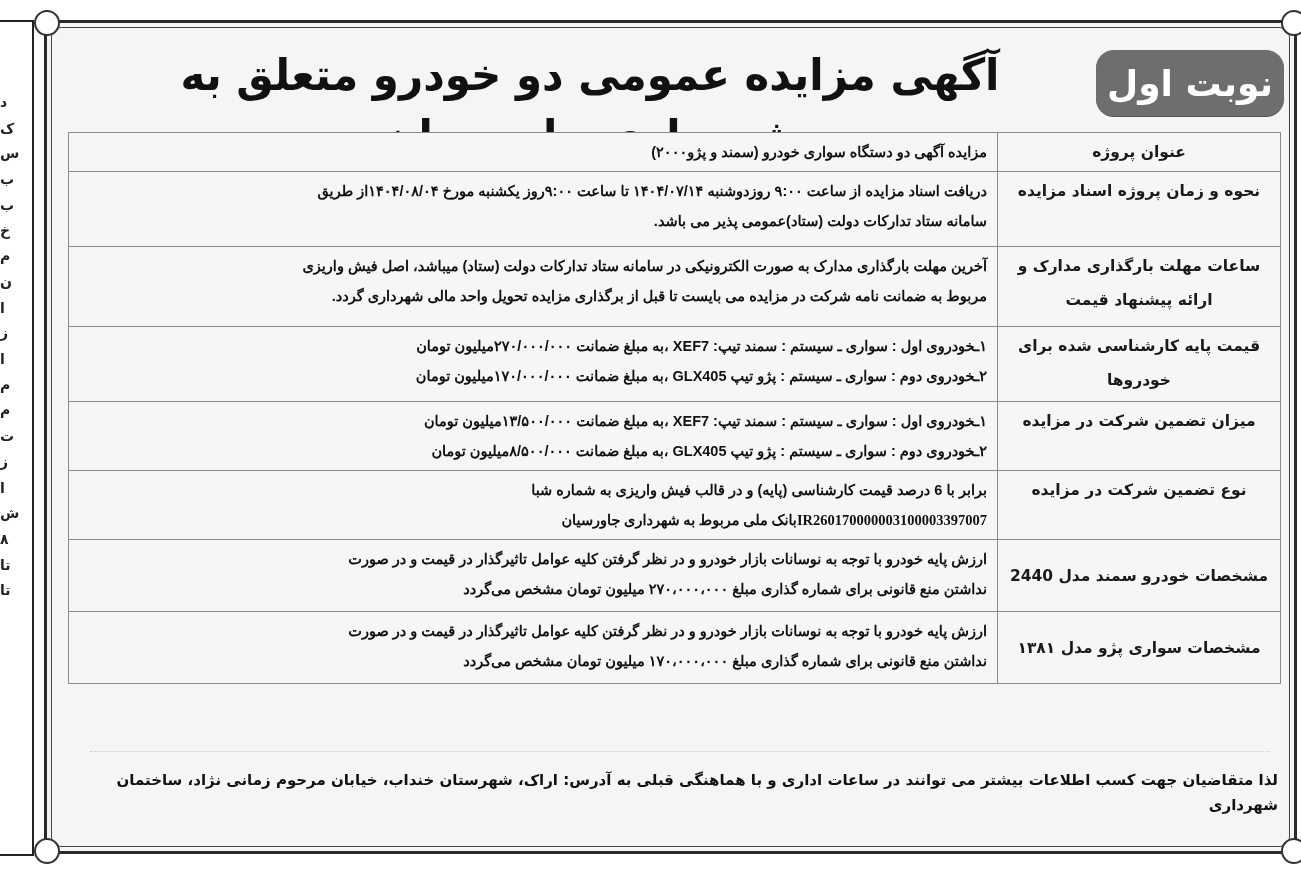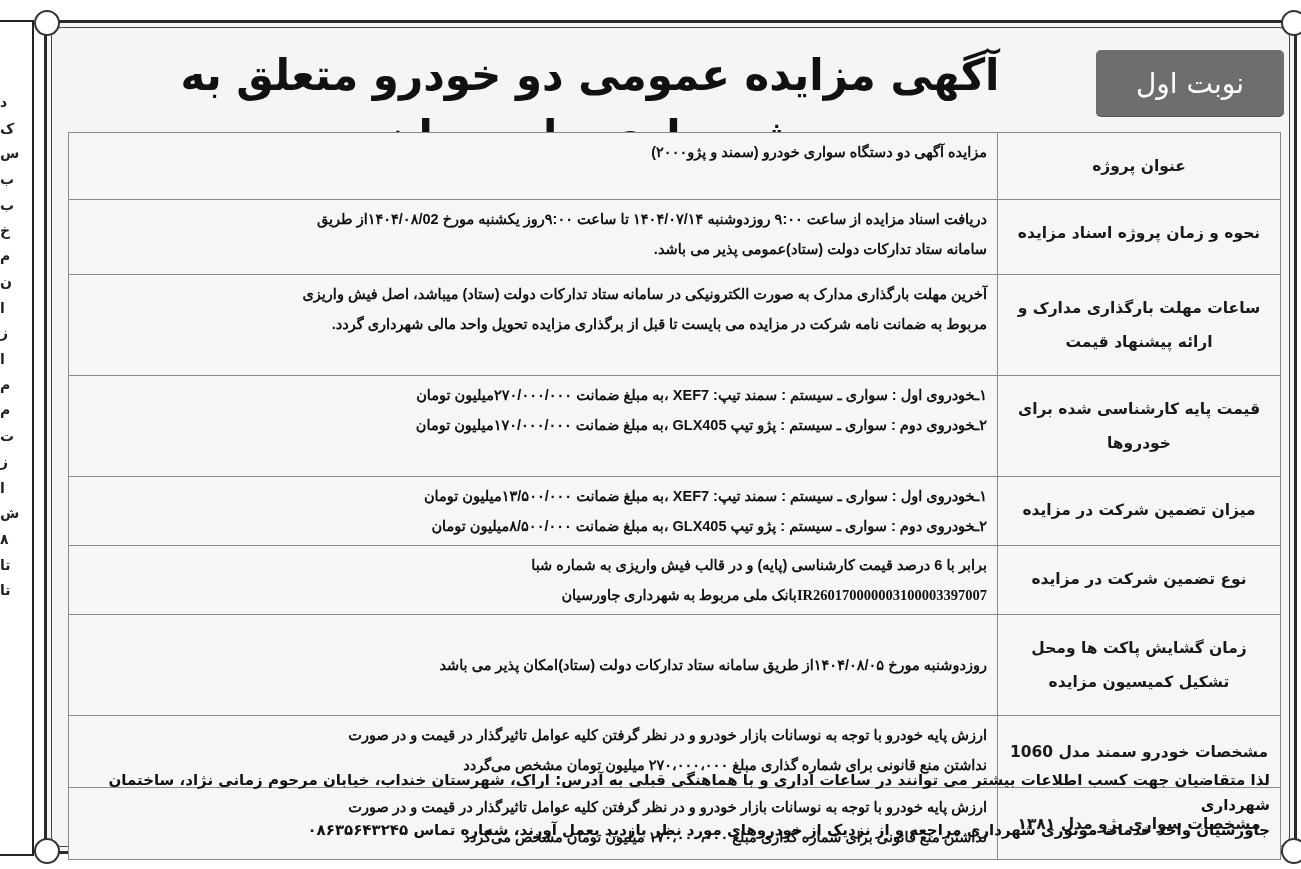--- a/index.html
+++ b/index.html
@@ -30,52 +30,52 @@
   .c-tl { left:-13px; top:-13px; } .c-tr { right:-13px; top:-13px; }
   .c-bl { left:-13px; bottom:-13px; } .c-br { right:-13px; bottom:-13px; }
 
   .title {
     position:absolute; left:120px; top:48px; width:940px; text-align:center; direction:rtl;
     font-size:42px; font-weight:bold; letter-spacing:-1px; color:#111; line-height:58px;
     font-family:"DejaVu Sans", sans-serif; transform:scaleY(1.05);
   }
   .round-badge {
     position:absolute; left:1096px; top:50px; width:188px; height:66px;
-    background:#6e6e6e; border-radius:5px; color:#fff; direction:rtl;
-    font-size:28px; font-weight:normal; display:flex; align-items:center; justify-content:center;
+    background:#6e6e6e; border-radius:18px; color:#fff; direction:rtl;
+    font-size:36px; font-weight:bold; display:flex; align-items:center; justify-content:center;
     box-shadow: 0 1px 0 #555;
   }
 
   table.info {
     position:absolute; left:68px; top:132px; width:1213px; border-collapse:collapse;
     direction:rtl; background:#f6f6f6;
   }
   table.info td { border:1px solid #8a8a8a; vertical-align:top; }
   td.label {
     width:270px; text-align:center; font-size:15.5px; font-weight:bold; color:#1a1a1a;
-    line-height:34px; padding:16px 6px;
+    line-height:34px; padding:2px 6px;
   }
   td.value {
     text-align:right; font-size:14.5px; font-weight:bold; color:#111; line-height:30px;
     padding:4px 10px 4px 8px; font-family:"Liberation Sans", sans-serif;
   }
   td.value .line { display:block; }
   td.value.middle { vertical-align:middle; }
   .lat { font-family:Liberation Serif, serif; font-weight:bold; }
 
   .watermark {
     position:absolute; left:300px; top:300px; width:700px; height:250px; pointer-events:none;
     opacity:0.22;
   }
   .wm-text { position:absolute; left:80px; top:40px; font-size:130px; font-weight:bold; color:#888;
     font-family:"Liberation Sans", sans-serif; letter-spacing:-4px; }
   .wm-sub { position:absolute; left:40px; top:172px; font-size:30px; color:#888; direction:rtl; }
 
   .footer {
-    position:absolute; left:40px; top:768px; width:1230px; direction:rtl; text-align:right;
+    position:absolute; left:48px; top:768px; width:1230px; direction:rtl; text-align:right;
     font-size:15px; font-weight:bold; line-height:25px; color:#111; letter-spacing:-0.3px;
   }
   .dots-row {
     position:absolute; left:90px; top:751px; width:1180px; height:6px;
     border-top:1px dotted #bbb; opacity:0.7;
   }
 </style>
 </head>
 <body>
 
@@ -130,21 +130,21 @@
   <tbody>
       <tr style="height:38px">
     <td class="label">عنوان پروژه</td>
     <td class="value">
       <span class="line">مزایده آگهی دو دستگاه سواری خودرو (سمند و پژو۲۰۰۰)</span>
     </td>
   </tr>
   <tr style="height:75px">
     <td class="label">نحوه و زمان پروژه اسناد مزایده</td>
     <td class="value">
-      <span class="line">دریافت اسناد مزایده از ساعت ۹:۰۰ روزدوشنبه ۱۴۰۴/۰۷/۱۴ تا ساعت ۹:۰۰روز یکشنبه مورخ ۱۴۰۴/۰۸/02از طریق</span>
+      <span class="line">دریافت اسناد مزایده از ساعت ۹:۰۰ روزدوشنبه ۱۴۰۴/۰۷/۱۴ تا ساعت ۹:۰۰روز یکشنبه مورخ ۱۴۰۴/۰۸/۰۴از طریق</span>
       <span class="line">سامانه ستاد تدارکات دولت (ستاد)عمومی پذیر می باشد.</span>
     </td>
   </tr>
   <tr style="height:80px">
     <td class="label">ساعات مهلت بارگذاری مدارک و ارائه پیشنهاد قیمت</td>
     <td class="value">
       <span class="line">آخرین مهلت بارگذاری مدارک به صورت الکترونیکی در سامانه ستاد تدارکات دولت (ستاد) میباشد، اصل فیش واریزی</span>
       <span class="line">مربوط به ضمانت نامه شرکت در مزایده می بایست تا قبل از برگذاری مزایده تحویل واحد مالی شهرداری گردد.</span>
     </td>
   </tr>
@@ -162,39 +162,32 @@
       <span class="line">۲ـخودروی دوم : سواری ـ سیستم : پژو تیپ GLX405 ،به مبلغ ضمانت ۸/۵۰۰/۰۰۰میلیون تومان</span>
     </td>
   </tr>
   <tr style="height:63px">
     <td class="label">نوع تضمین شرکت در مزایده</td>
     <td class="value">
       <span class="line">برابر با 6 درصد قیمت کارشناسی (پایه) و در قالب فیش واریزی به شماره شبا</span>
       <span class="line lat">IR260170000003100003397007بانک ملی مربوط به شهرداری جاورسیان</span>
     </td>
   </tr>
-  <tr style="height:78px">
-    <td class="label">زمان گشایش پاکت ها ومحل تشکیل کمیسیون مزایده</td>
-    <td class="value middle">
-      <span class="line">روزدوشنبه مورخ ۱۴۰۴/۰۸/۰۵از طریق سامانه ستاد تدارکات دولت (ستاد)امکان پذیر می باشد</span>
-    </td>
-  </tr>
   <tr style="height:72px">
-    <td class="label" style="vertical-align:middle">مشخصات خودرو سمند مدل 1060</td>
+    <td class="label" style="vertical-align:middle">مشخصات خودرو سمند مدل 2440</td>
     <td class="value">
       <span class="line">ارزش پایه خودرو با توجه به نوسانات بازار خودرو و در نظر گرفتن کلیه عوامل تاثیرگذار در قیمت و در صورت</span>
       <span class="line">نداشتن منع قانونی برای شماره گذاری مبلغ ۲۷۰،۰۰۰،۰۰۰ میلیون تومان مشخص می‌گردد</span>
     </td>
   </tr>
   <tr style="height:72px">
     <td class="label" style="vertical-align:middle">مشخصات سواری پژو مدل ۱۳۸۱</td>
     <td class="value">
       <span class="line">ارزش پایه خودرو با توجه به نوسانات بازار خودرو و در نظر گرفتن کلیه عوامل تاثیرگذار در قیمت و در صورت</span>
       <span class="line">نداشتن منع قانونی برای شماره گذاری مبلغ ۱۷۰،۰۰۰،۰۰۰ میلیون تومان مشخص می‌گردد</span>
     </td>
   </tr>
 </tbody>
   </table>
 
 <div class="footer">
   <div>لذا متقاضیان جهت کسب اطلاعات بیشتر می توانند در ساعات اداری و با هماهنگی قبلی به آدرس: اراک، شهرستان خنداب، خیابان مرحوم زمانی نژاد، ساختمان شهرداری</div>
-  <div>جاورسیان واحد خدمات موتوری شهرداری مراجعه و از نزدیک از خودروهای مورد نظر بازدید بعمل آورند، شماره تماس ۰۸۶۳۵۶۴۳۲۴۵</div>
 </div>
 
 </body></html>

